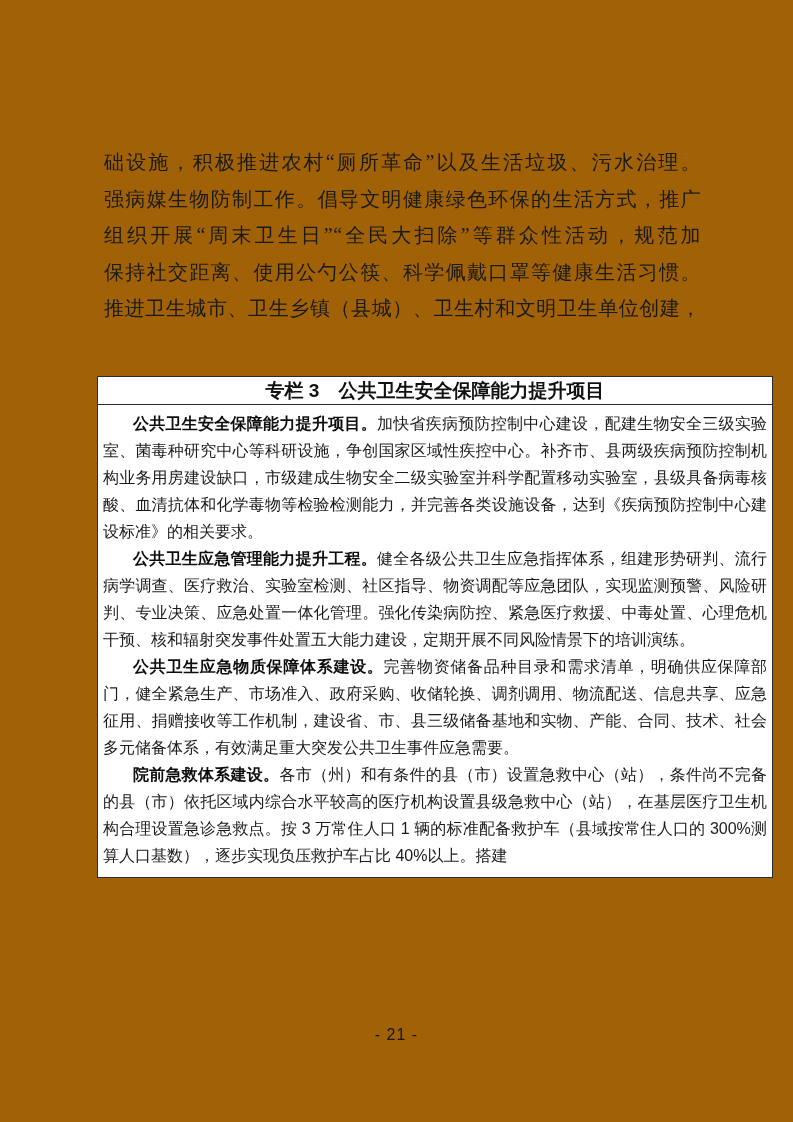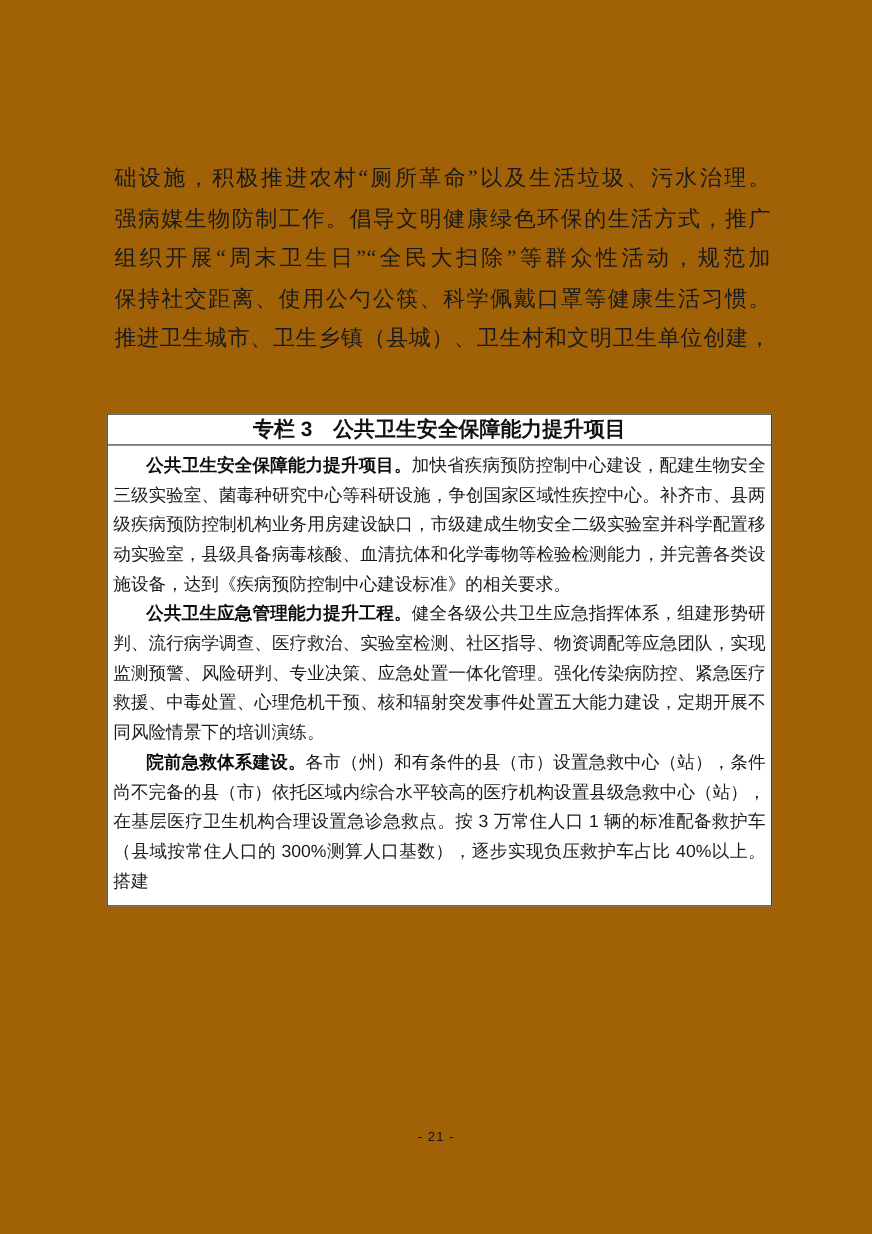--- a/index.html
+++ b/index.html
@@ -27,21 +27,21 @@
     text-justify: inter-character;
     letter-spacing: 0.5px;
     white-space: nowrap;
     color: #1a1a1a;
   }
   
   .panel {
     position: absolute;
     left: 97px;
     top: 376px;
-    width: 605px;
+    width: 676px;
     border: 1.5px solid #2a2a2a;
     box-sizing: border-box;
     background: #ffffff;
   }
   .panel-title {
     height: 27px;
     line-height: 27px;
     border-bottom: 1.5px solid #2a2a2a;
     text-align: center;
     font-family: "Liberation Sans", sans-serif;
@@ -70,21 +70,21 @@
     font-family: Liberation Sans, sans-serif;
   }
   
   .page-number {
     position: absolute;
     left: 0;
     top: 1026px;
     width: 100%;
     text-align: center;
     font-family: "Liberation Sans", sans-serif;
-    font-size: 12px;
+    font-size: 16px;
     color: #161616;
     letter-spacing: 1px;
   }
 </style>
 </head>
 <body>
 
 <div class="page">
 
   <div class="body-text">
@@ -93,19 +93,20 @@
     <div class="body-line">组织开展“周末卫生日”“全民大扫除”等群众性活动，规范加</div>
     <div class="body-line">保持社交距离、使用公勺公筷、科学佩戴口罩等健康生活习惯。</div>
     <div class="body-line">推进卫生城市、卫生乡镇（县城）、卫生村和文明卫生单位创建，</div>
   </div>
 
   <div class="panel">
     <div class="panel-title">专栏 3　公共卫生安全保障能力提升项目</div>
     <div class="panel-body">
       <p class="panel-paragraph"><span class="paragraph-lead">公共卫生安全保障能力提升项目。</span><span class="paragraph-text">加快省疾病预防控制中心建设，配建生物安全三级实验室、菌毒种研究中心等科研设施，争创国家区域性疾控中心。补齐市、县两级疾病预防控制机构业务用房建设缺口，市级建成生物安全二级实验室并科学配置移动实验室，县级具备病毒核酸、血清抗体和化学毒物等检验检测能力，并完善各类设施设备，达到《疾病预防控制中心建设标准》的相关要求。</span></p>
       <p class="panel-paragraph"><span class="paragraph-lead">公共卫生应急管理能力提升工程。</span><span class="paragraph-text">健全各级公共卫生应急指挥体系，组建形势研判、流行病学调查、医疗救治、实验室检测、社区指导、物资调配等应急团队，实现监测预警、风险研判、专业决策、应急处置一体化管理。强化传染病防控、紧急医疗救援、中毒处置、心理危机干预、核和辐射突发事件处置五大能力建设，定期开展不同风险情景下的培训演练。</span></p>
+      <p class="panel-paragraph"><span class="paragraph-lead">公共卫生应急物质保障体系建设。</span><span class="paragraph-text">完善物资储备品种目录和需求清单，明确供应保障部门，健全紧急生产、市场准入、政府采购、收储轮换、调剂调用、物流配送、信息共享、应急征用、捐赠接收等工作机制，建设省、市、县三级储备基地和实物、产能、合同、技术、社会多元储备体系，有效满足重大突发公共卫生事件应急需要。</span></p>
       <p class="panel-paragraph"><span class="paragraph-lead">院前急救体系建设。</span><span class="paragraph-text">各市（州）和有条件的县（市）设置急救中心（站），条件尚不完备的县（市）依托区域内综合水平较高的医疗机构设置县级急救中心（站），在基层医疗卫生机构合理设置急诊急救点。按 3 万常住人口 1 辆的标准配备救护车（县域按常住人口的 300%测算人口基数），逐步实现负压救护车占比 40%以上。搭建</span></p>
     </div>
   </div>
 
   <div class="page-number">- 21 -</div>
 
 </div>
 
 </body></html>

